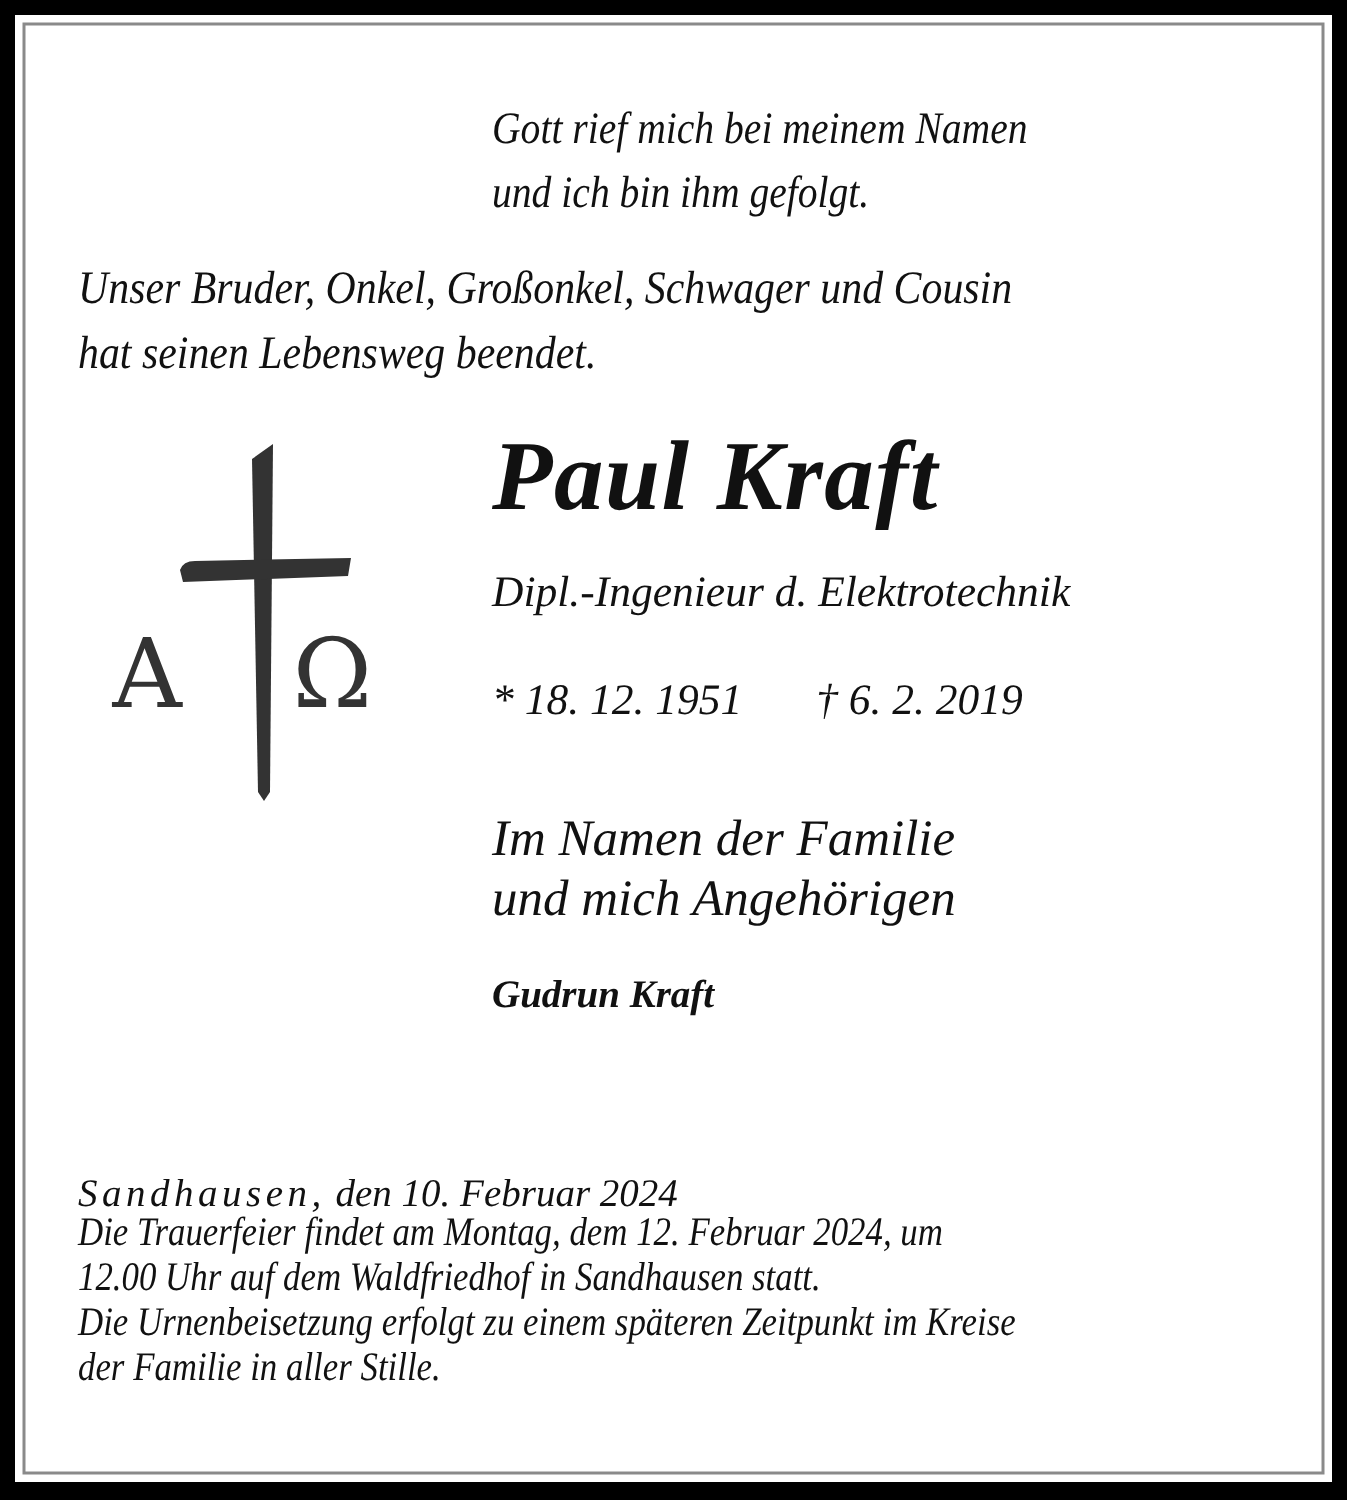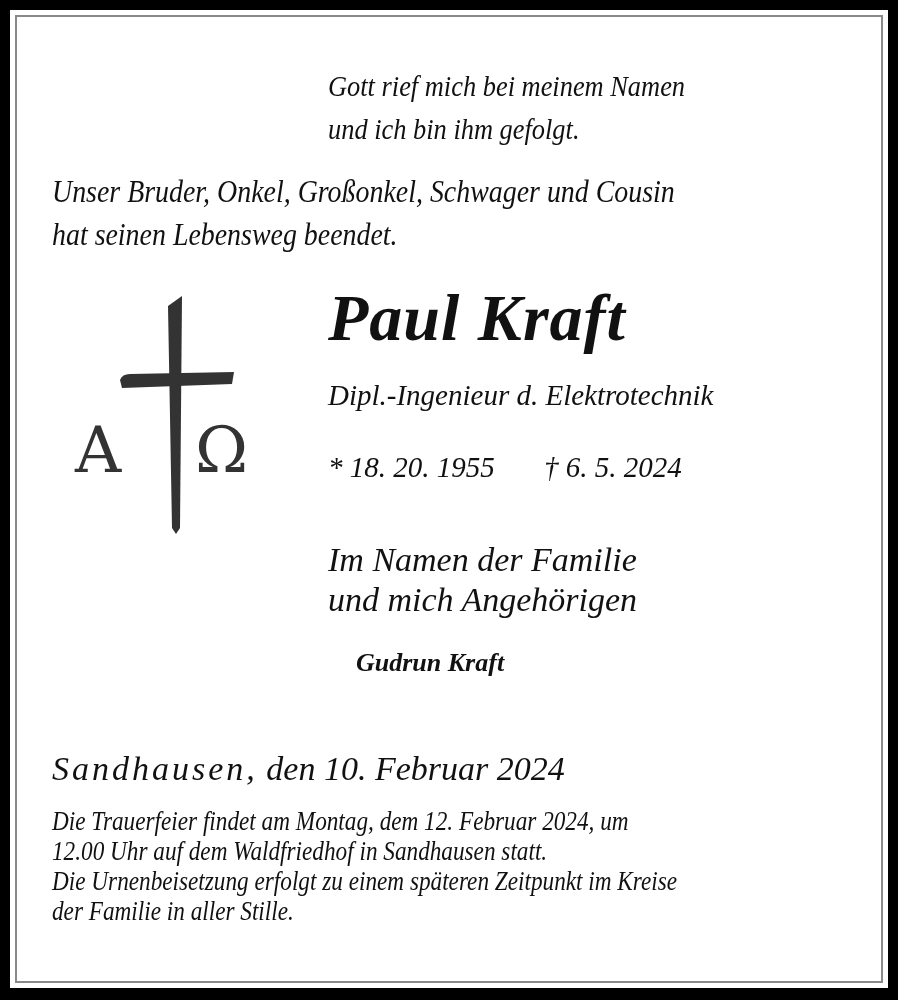--- a/index.html
+++ b/index.html
@@ -16,22 +16,22 @@
   }
   .it { font-style: italic; }
   .abs { position: absolute; white-space: nowrap; }
   .quote { left: 318px; top: 54px; font-size: 30px; line-height: 43px; transform: scaleX(0.88); transform-origin: left top; }
   .intro { left: 42px; top: 160px; font-size: 31px; line-height: 43px; transform: scaleX(0.9); transform-origin: left top; }
   .name { left: 318px; top: 268px; font-size: 66px; font-weight: bold; line-height: 80px; letter-spacing: 1px; }
   .profession { left: 318px; top: 366px; font-size: 29px; line-height: 38px; }
   .dates { left: 318px; top: 438px; font-size: 29px; line-height: 38px; }
   .dates .death { margin-left: 42px; }
   .family { left: 318px; top: 530px; font-size: 34px; line-height: 40px; }
-  .signer { left: 318px; top: 636px; font-size: 26px; font-weight: bold; line-height: 34px; margin-left: 28px; }
-  .place-date { left: 42px; top: 740px; font-size: 34px; line-height: 38px; }
+  .signer { left: 318px; top: 636px; font-size: 26px; font-weight: bold; line-height: 34px; }
+  .place-date { left: 42px; top: 767px; font-size: 26px; line-height: 38px; }
   .place-date .spaced { letter-spacing: 3px; }
   .notice { left: 42px; top: 796px; font-size: 27px; line-height: 30px; transform: scaleX(0.86); transform-origin: left top; }
   .symbol { position: absolute; left: 60px; top: 280px; width: 210px; height: 250px; }
   .alpha, .omega { position: absolute; font-family: "DejaVu Serif", serif; font-size: 64px; color: #333; line-height: 1; }
   .alpha { left: 5px; top: 128px; }
   .omega { left: 125px; top: 128px; }
 </style>
 </head>
 <body>
 
@@ -53,22 +53,22 @@
       <path d="M98,16 L112,6 L110,238 L106,244 L102,238 Z" fill="#333"></path>
       <path d="M50,90 Q52,84 60,84 L164,82 L162,94 L52,98 Z" fill="#333"></path>
     </svg>
     <span class="alpha">A</span>
     <span class="omega">Ω</span>
   </div>
 
   <div class="abs it profession">Dipl.-Ingenieur d. Elektrotechnik</div>
   <div class="abs it name">Paul Kraft</div>
   <div class="abs it dates">
-    <span>* 18. 20. 1955</span>
-    <span class="death">† 6. 5. 2024</span>
+    <span>* 18. 12. 1951</span>
+    <span class="death">† 6. 2. 2019</span>
   </div>
 
   <div class="abs it family">
     <div>Im Namen der Familie</div>
     <div>und mich Angehörigen</div>
   </div>
 
   <div class="abs it signer">Gudrun Kraft</div>
 
   <div class="abs it place-date">

